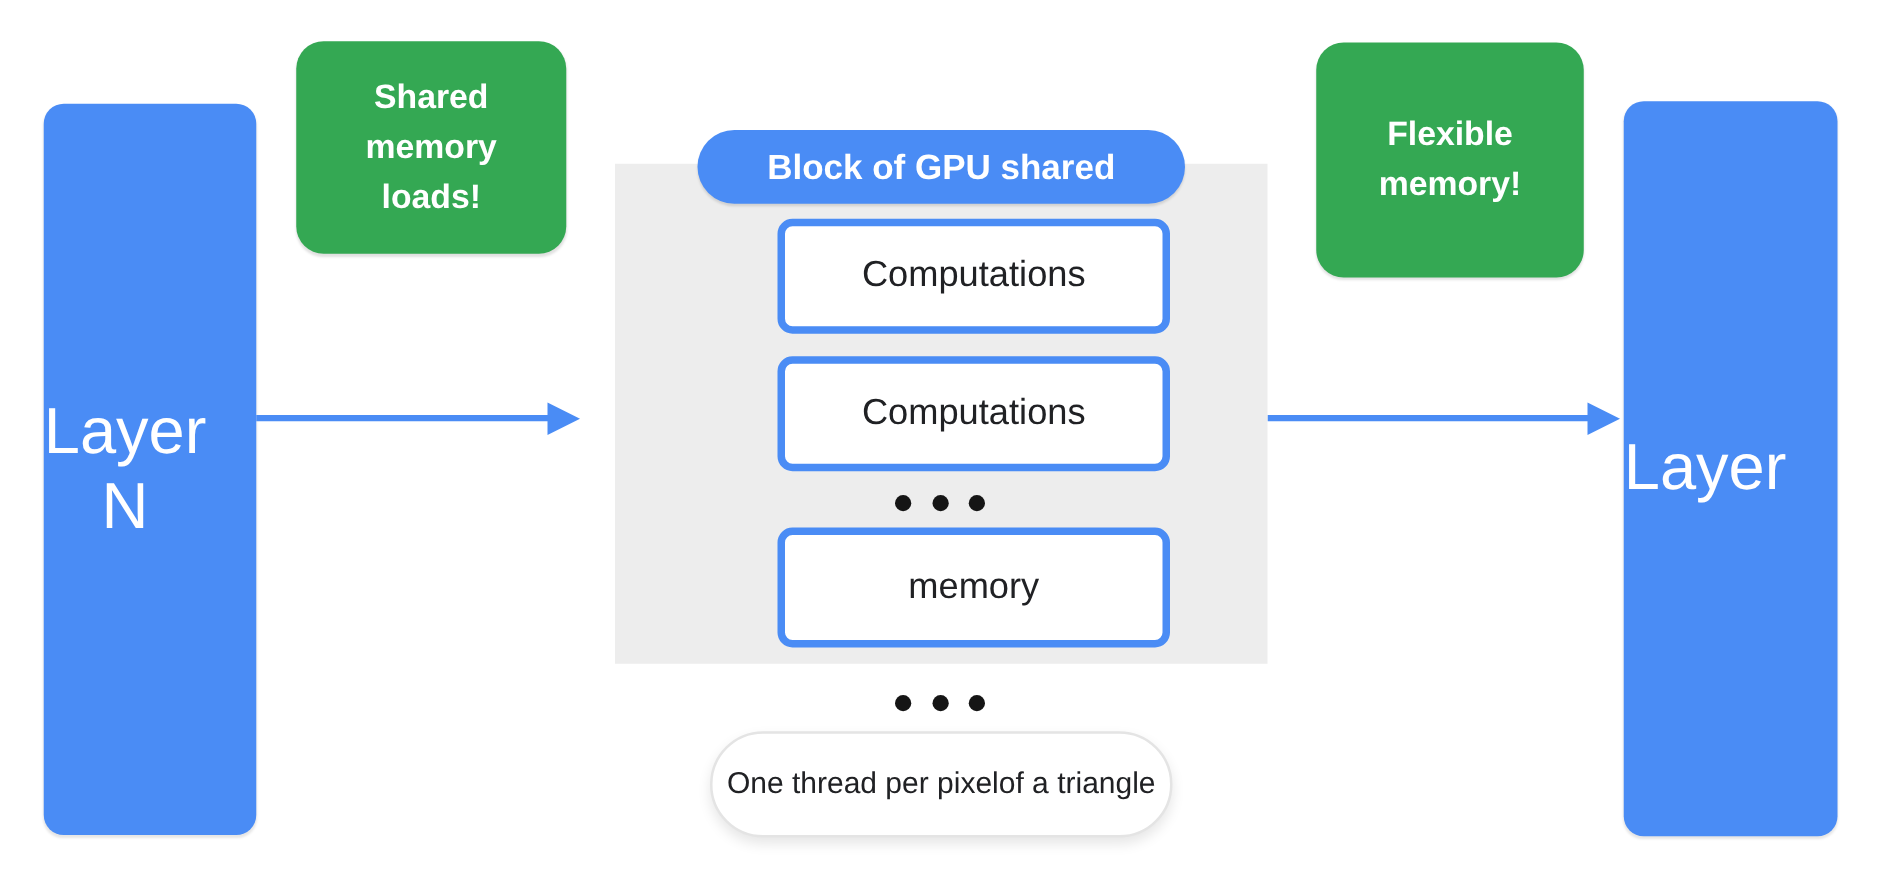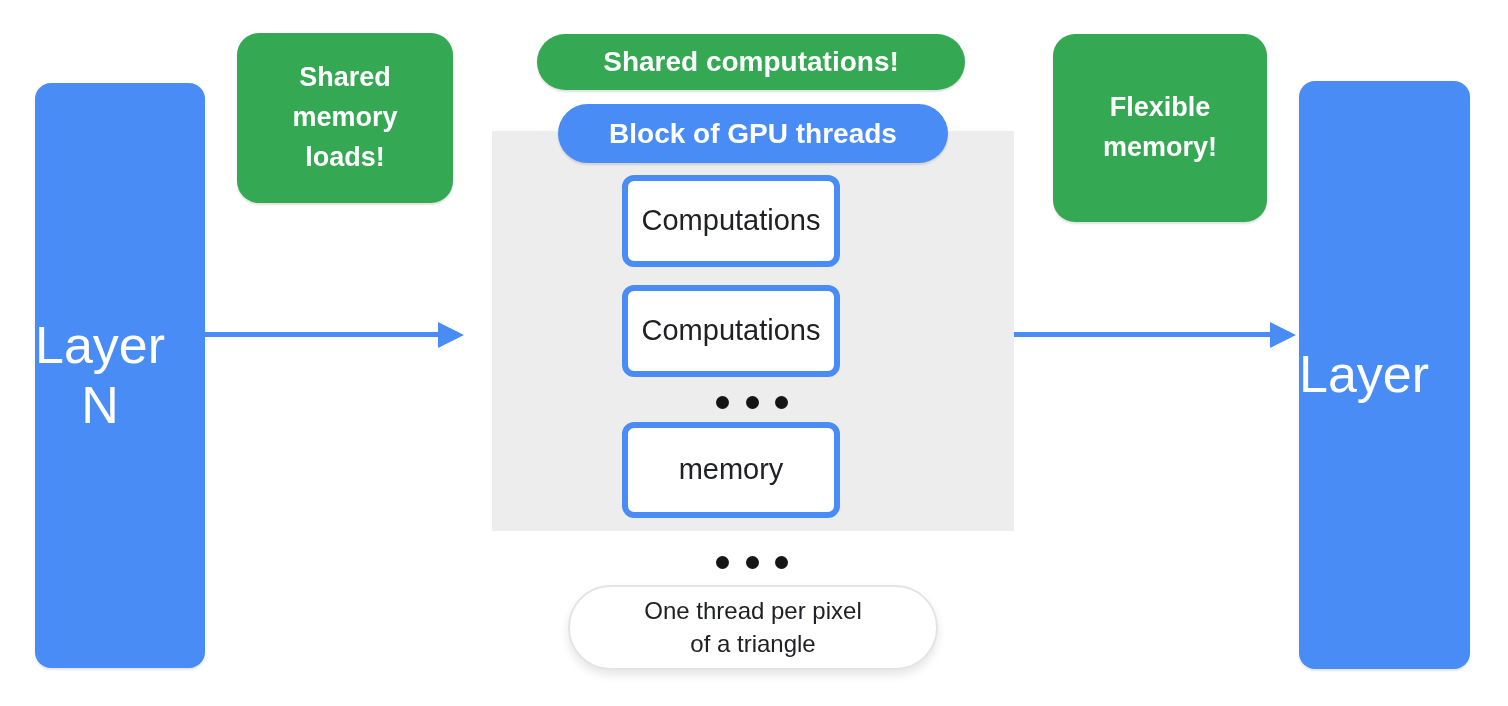--- a/index.html
+++ b/index.html
@@ -90,21 +90,21 @@
     left: 558px; top: 104px;
     width: 390px; height: 59px;
     border-radius: 30px;
     background: var(--blue);
   }
 
   
   .comp-box {
     position: absolute;
     left: 622px;
-    width: 218px;
+    width: 314px;
     background: #ffffff;
     border: 6px solid var(--blue);
     border-radius: 12px;
     color: var(--ink);
     font-size: 29px;
     line-height: 1.24;
     display: flex;
     flex-direction: column;
     align-items: center;
     justify-content: center;
@@ -138,21 +138,21 @@
     position: absolute;
     left: 568px; top: 585px;
     width: 370px; height: 85px;
     background: #ffffff;
     border: 2px solid var(--pill_border);
     border-radius: 43px;
     color: var(--ink);
     font-size: 24px;
     line-height: 1.35;
     display: flex;
-    flex-direction: column;
+    flex-direction: row;
     align-items: center;
     justify-content: center;
     text-align: center;
     box-shadow: 0 5px 10px rgba(0,0,0,0.10);
   }
   .bottom-pill span { display: block; }
 
   
   .arrow { position: absolute; z-index: 0; }
   .arrow-line {
@@ -210,22 +210,21 @@
     <span>loads!</span>
   </div>
 
   <div class="note note-right">
     <span>Flexible</span>
     <span>memory!</span>
   </div>
 
   <div class="gray-panel"></div>
 
-  <div class="pill pill-green">Shared computations!</div>
-  <div class="pill pill-blue">Block of GPU threads</div>
+  <div class="pill pill-blue">Block of GPU shared</div>
 
   <div class="comp-box comp-1">Computations</div>
   <div class="comp-box comp-2">Computations</div>
 
   <div class="dots dots-inner">
     <div class="dot"></div>
     <div class="dot"></div>
     <div class="dot"></div>
   </div>
 

